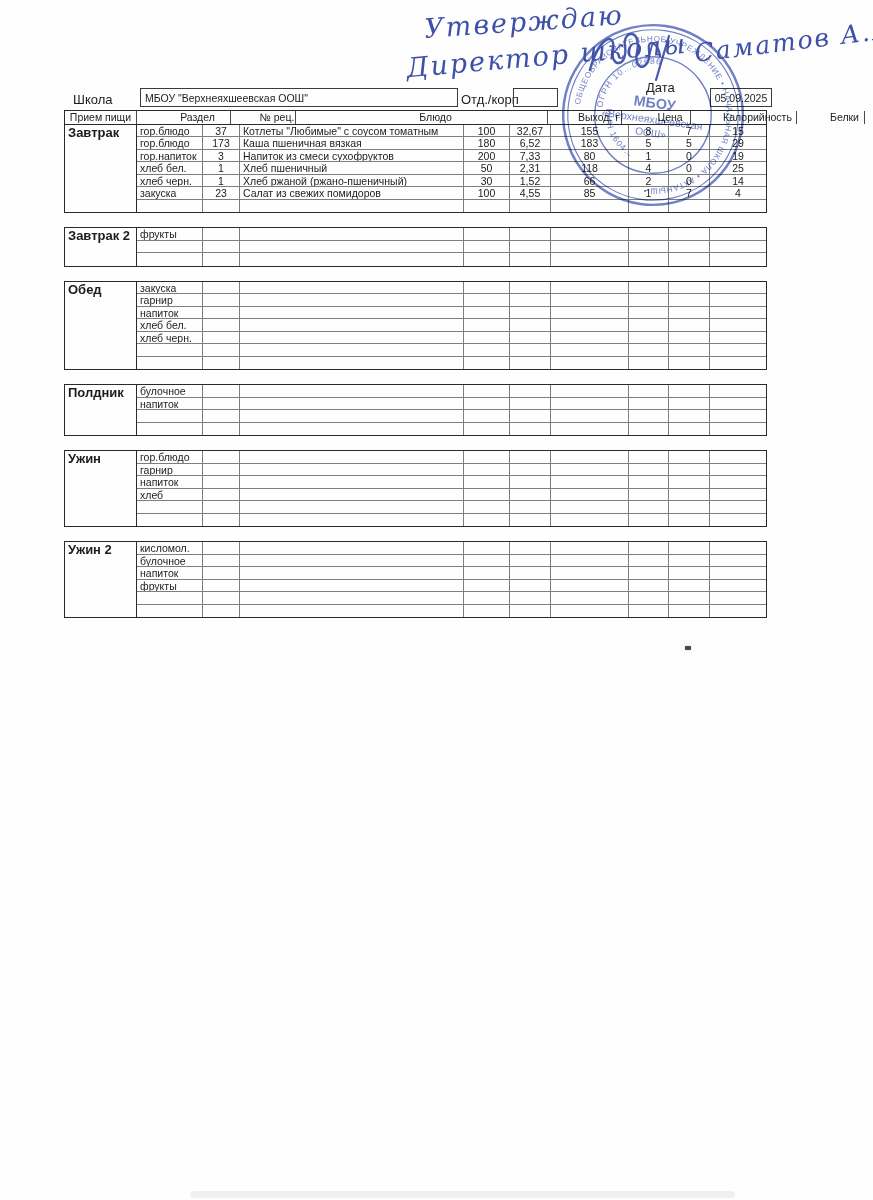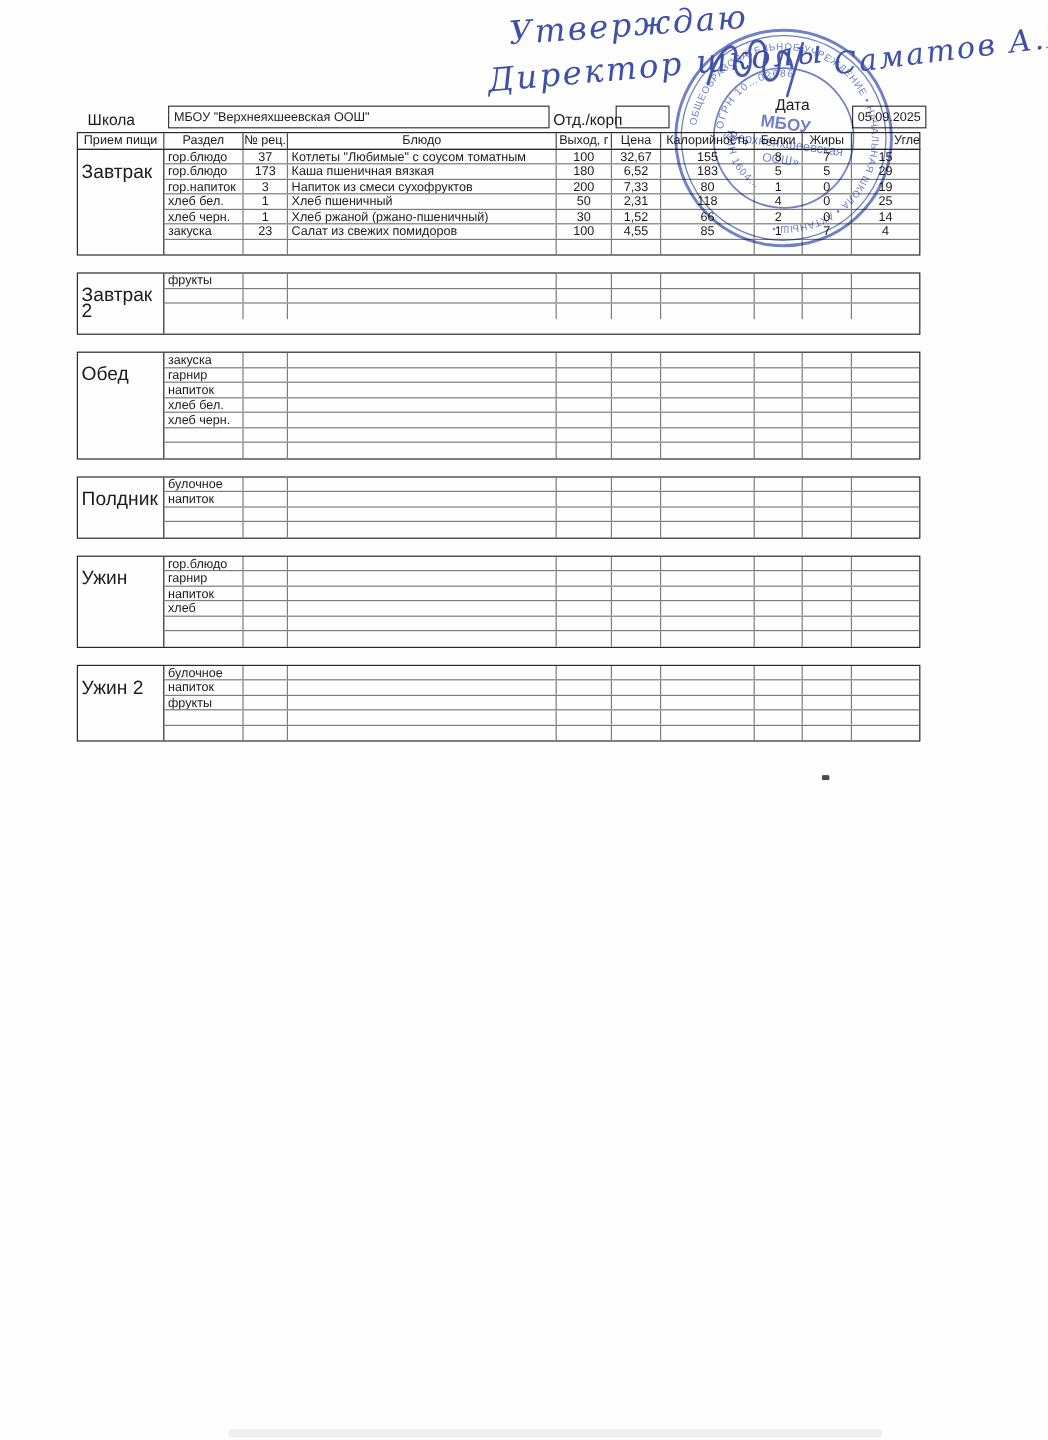--- a/index.html
+++ b/index.html
@@ -26,29 +26,29 @@
   .lbl-school{left:73px;top:92px;}
   .box-school{left:140px;top:88px;width:318px;height:19px;padding-left:4px;}
   .lbl-dept{left:461px;top:92px;}
   .box-dept{left:513px;top:88px;width:45px;height:19px;}
   .lbl-date{left:646px;top:80px;}
   .box-date{left:710px;top:88px;width:62px;height:19px;text-align:center;}
 
   
   .menu{position:absolute;left:64px;top:110px;width:703px;z-index:1;}
   .thead{display:grid;grid-template-columns:72px 66px 37px 224px 46px 41px 78px 40px 41px 1fr;
-         border:1.5px solid #2a2a2a;height:15px;box-sizing:border-box;background:transparent;}
+         border:1.5px solid #2a2a2a;height:15px;box-sizing:border-box;background:transparent;gap:28px;}
   .hcell{font-size:10.5px;line-height:12.5px;text-align:center;overflow:hidden;white-space:nowrap;
          border-right:1px solid #4a4a4a;box-sizing:border-box;}
   .hcell:last-child{border-right:none;padding-left:35px;}
   .section{display:grid;grid-template-columns:72px 1fr;border:1.5px solid #2a2a2a;
            margin-top:14px;box-sizing:border-box;background:transparent;}
   .section:first-of-type{margin-top:-1.5px;}
-  .meal{border-right:1.5px solid #2a2a2a;padding:12px 3px;font-size:16px;line-height:13px;
-        box-sizing:border-box;overflow:hidden;}
+  .meal{border-right:1.5px solid #2a2a2a;padding:1px 3px;font-size:13px;line-height:13px;
+        box-sizing:border-box;overflow:hidden;font-weight:bold;}
   .row{display:grid;grid-template-columns:66px 37px 224px 46px 41px 78px 40px 41px 1fr;
        height:12.5px;box-sizing:border-box;}
   .row:not(:last-child){border-bottom:1px solid #7d7d7d;}
   .cell{font-size:10.5px;line-height:12px;overflow:hidden;white-space:nowrap;
         border-right:1px solid #7d7d7d;box-sizing:border-box;}
   .cell:last-child{border-right:none;}
   .cell.a-left{padding-left:3px;}
   .cell.a-center{text-align:center;}
 
   
@@ -437,20 +437,31 @@
               <div class="cell a-center"></div>
               <div class="cell a-center"></div>
               <div class="cell a-center"></div>
             </div>
           </div>
         </div>
         <div class="section">
           <div class="meal">Ужин 2</div>
           <div>
             <div class="row">
+              <div class="cell a-left">кисломол.</div>
+              <div class="cell a-center"></div>
+              <div class="cell a-left"></div>
+              <div class="cell a-center"></div>
+              <div class="cell a-center"></div>
+              <div class="cell a-center"></div>
+              <div class="cell a-center"></div>
+              <div class="cell a-center"></div>
+              <div class="cell a-center"></div>
+            </div>
+            <div class="row">
               <div class="cell a-left">булочное</div>
               <div class="cell a-center"></div>
               <div class="cell a-left"></div>
               <div class="cell a-center"></div>
               <div class="cell a-center"></div>
               <div class="cell a-center"></div>
               <div class="cell a-center"></div>
               <div class="cell a-center"></div>
               <div class="cell a-center"></div>
             </div>

